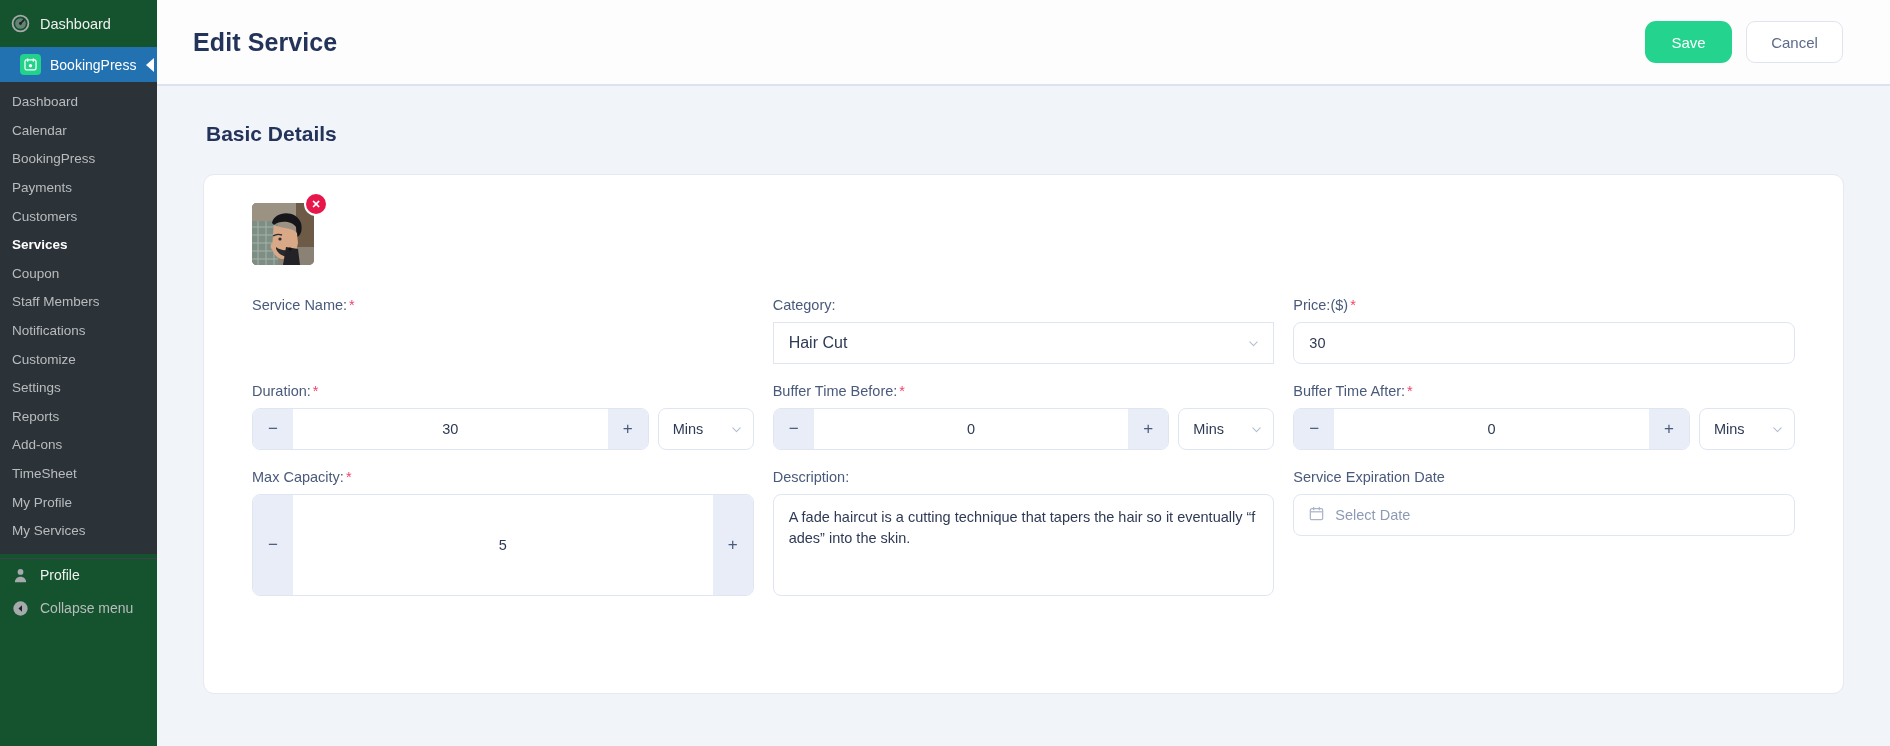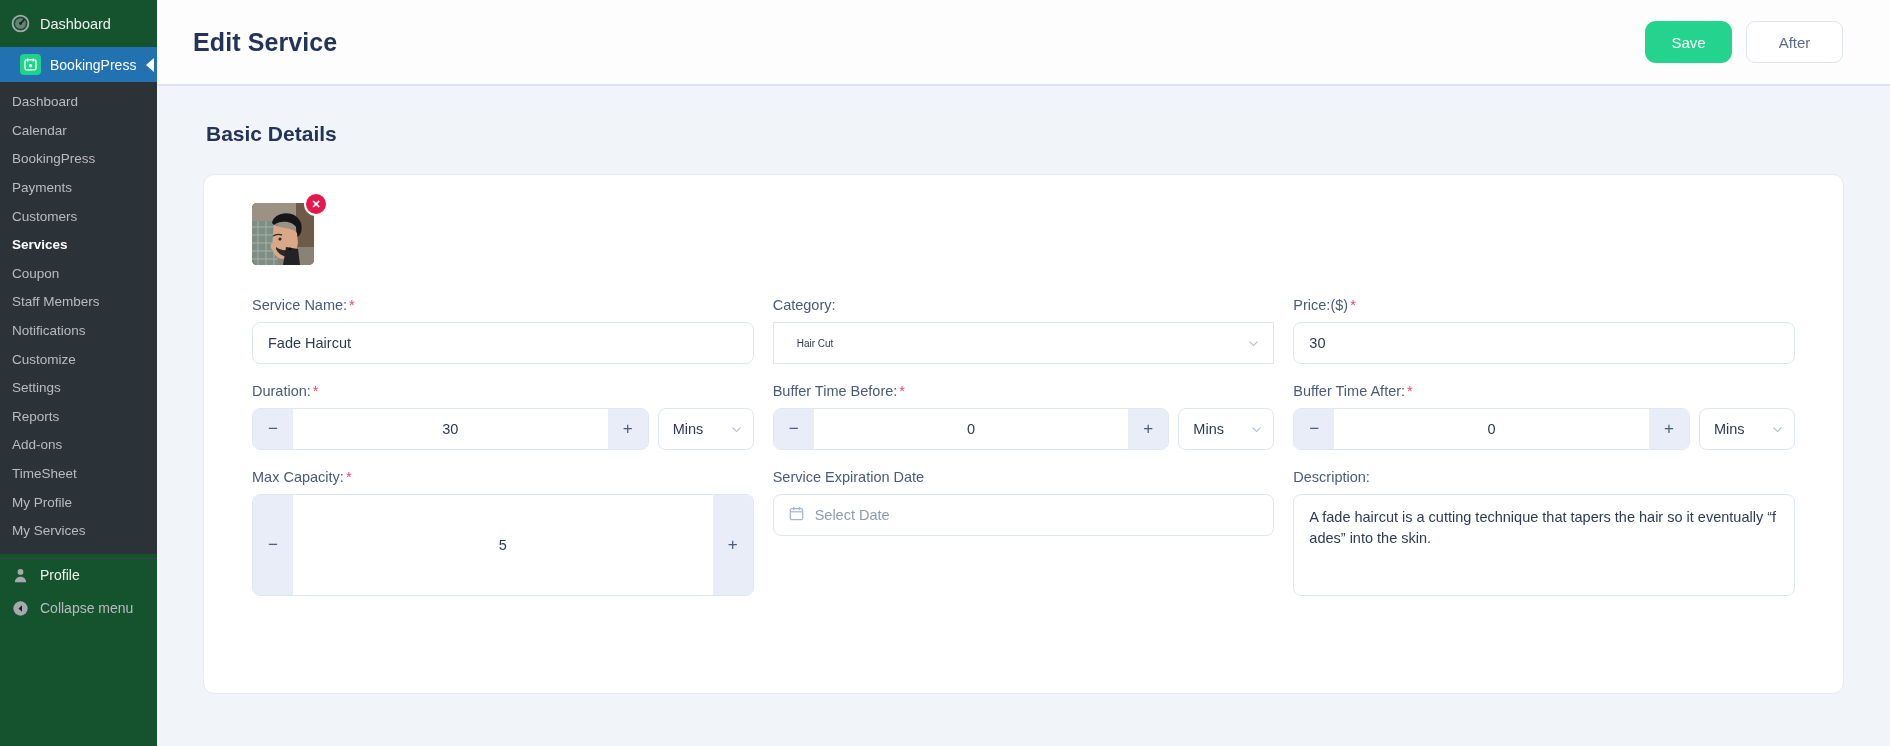--- a/index.html
+++ b/index.html
@@ -132,22 +132,22 @@
     margin-bottom: 9px;
   }
   .req { color: #f0436b; margin-left: 2px; }
   .input {
     height: 42px; border: 1px solid #e0e6f1; border-radius: 8px;
     background: #fff; color: #2e3a55; font-size: 14.5px;
     display: flex; align-items: center; padding: 0 15px;
   }
   .select {
     height: 42px; border: 1px solid #e0e6f1; border-radius: 0;
-    background: #fff; color: #2e3a55; font-size: 10px;
-    display: flex; align-items: center; padding: 0 13px 0 23px;
+    background: #fff; color: #2e3a55; font-size: 16px;
+    display: flex; align-items: center; padding: 0 13px 0 15px;
     position: relative;
   }
   .chev { margin-left: auto; color: #b4bed2; display: flex; }
 
   
   .stepper-row { display: flex; gap: 9px; }
   .stepper {
     flex: 1; height: 42px;
     border: 1px solid #e0e6f1; border-radius: 8px;
     display: flex; align-items: stretch; overflow: hidden; background: #fff;
@@ -257,21 +257,21 @@
       <span>Collapse menu</span>
     </div>
   </nav>
 
   <div class="main">
 
     <div class="topbar">
       <div class="page-title">Edit Service</div>
       <div class="topbar-actions">
         <button class="btn btn-save">Save</button>
-        <button class="btn btn-cancel">After</button>
+        <button class="btn btn-cancel">Cancel</button>
       </div>
     </div>
 
     <div class="content">
       <div class="section-title">Basic Details</div>
 
       <div class="card">
 
         <div class="thumb-wrap">
           <div class="thumb">
@@ -298,21 +298,20 @@
           </div>
           <div class="thumb-remove">✕</div>
         </div>
 
         <div class="grid">
 
           <div class="field">
             <div class="label">
               <span>Service Name:</span><span class="req">*</span>
             </div>
-            <div class="input">Fade Haircut</div>
           </div>
 
           <div class="field">
             <div class="label">Category:</div>
             <div class="select">
               <span>Hair Cut</span>
               <span class="chev">
                 <svg width="13" height="13" viewBox="0 0 16 16">
                     <path d="M3.5 6 L8 10.5 L12.5 6" fill="none" stroke="currentColor" stroke-width="1.4" stroke-linecap="round" stroke-linejoin="round"></path>
                   </svg>
@@ -392,38 +391,38 @@
 
           <div class="field">
             <div class="label">
               <span>Max Capacity:</span><span class="req">*</span>
             </div>
             <div class="stepper">
               <div class="step-btn">−</div>
               <div class="step-val">5</div>
               <div class="step-btn">+</div>
             </div>
+          </div>
+
+          <div class="field">
+            <div class="label">Description:</div>
+            <div class="textarea">A fade haircut is a cutting technique that tapers the hair so it eventually “fades” into the skin.</div>
           </div>
 
           <div class="field">
             <div class="label">Service Expiration Date</div>
             <div class="date-input">
               <span>
                 <svg width="15" height="15" viewBox="0 0 16 16">
                   <rect x="1.4" y="2.8" width="13.2" height="11.8" rx="1.6" fill="none" stroke="#aab4c8" stroke-width="1.3"></rect>
                   <path d="M1.4 6.2h13.2" stroke="#aab4c8" stroke-width="1.3"></path>
                   <path d="M5 1.4v2.6M11 1.4v2.6" stroke="#aab4c8" stroke-width="1.3" stroke-linecap="round"></path>
                 </svg>
               </span>
               <span class="date-ph">Select Date</span>
             </div>
           </div>
 
-          <div class="field">
-            <div class="label">Description:</div>
-            <div class="textarea">A fade haircut is a cutting technique that tapers the hair so it eventually “fades” into the skin.</div>
-          </div>
-
         </div>
       </div>
     </div>
   </div>
 </div>
 
 </body></html>

